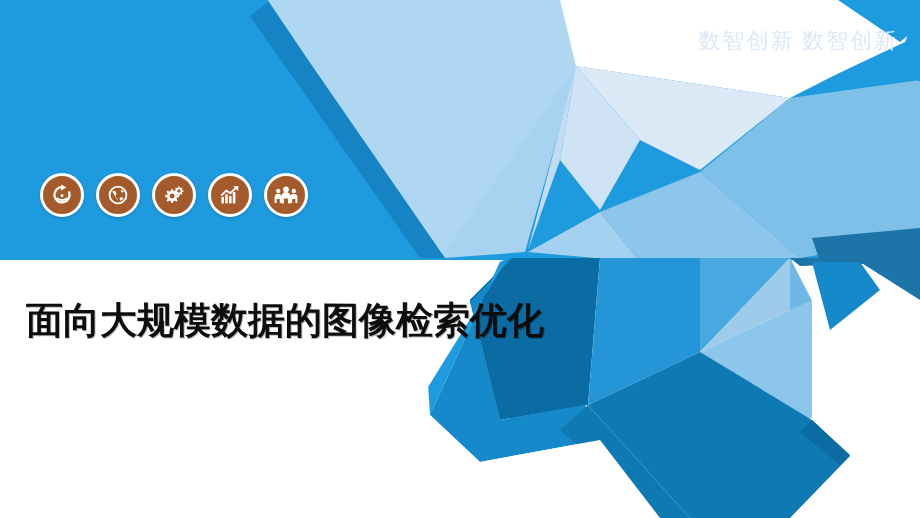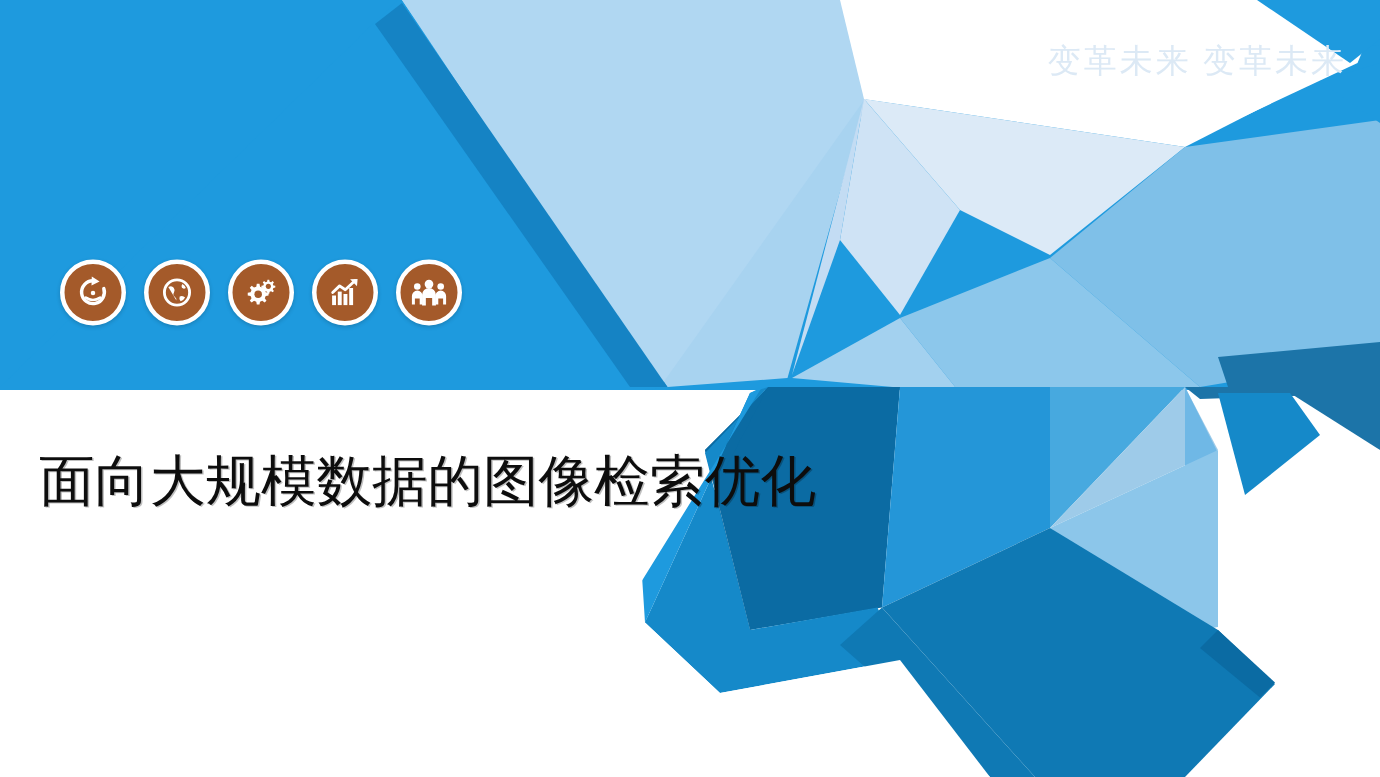--- a/index.html
+++ b/index.html
@@ -54,21 +54,21 @@
     justify-content: center;
     box-shadow: 0 1px 3px rgba(0,0,0,0.18);
   }
   .icon-badge svg { display: block; }
   .title {
     position: absolute;
     left: 26px;
     top: 295px;
     width: 520px;
     font-family: "Liberation Sans", sans-serif;
-    font-weight: normal;
+    font-weight: bold;
     font-size: 37px;
     line-height: 1.42;
     color: #0d0d0d;
     letter-spacing: 0px;
     z-index: 7;
     text-shadow: 1px 1px 0 rgba(0,0,0,0.25);
   }
 </style>
 </head>
 <body>
@@ -127,21 +127,21 @@
 
     <polygon points="860,262 920,262 920,300" fill="#1c74a8"></polygon>
 
     <polygon points="812,262 860,262 880,290 830,330" fill="#1589c9"></polygon>
 
     <path d="M0,260 L420,260 L430,415 L480,462 L500,518 L0,518 Z" fill="#ffffff"></path>
     <path d="M920,300 L920,518 L800,518 L852,458 L880,292 Z" fill="#ffffff"></path>
     <path d="M500,518 L480,462 L600,440 L660,518 Z" fill="#ffffff"></path>
   </svg>
 
-  <div class="tagline">变革未来 变革未来</div>
+  <div class="tagline">数智创新 数智创新</div>
 
   <div class="icon-row">
 
     <div class="icon-badge" title="refresh-arrow-icon">
       <svg width="24" height="24" viewBox="0 0 24 24" aria-hidden="true">
         <path d="M12 4.2 a7.6 7.6 0 1 0 7.2 5.2" fill="none" stroke="#ffffff" stroke-width="2.3" stroke-linecap="round"></path>
         <polygon points="11.2,1.4 16.4,4.6 11.0,7.4" fill="#ffffff"></polygon>
         <path d="M7.2 15.4 q4.8 3.2 9.6 0" fill="none" stroke="#ffffff" stroke-width="1.8" stroke-linecap="round"></path>
         <circle cx="12" cy="12.4" r="1.5" fill="#ffffff"></circle>
       </svg>

